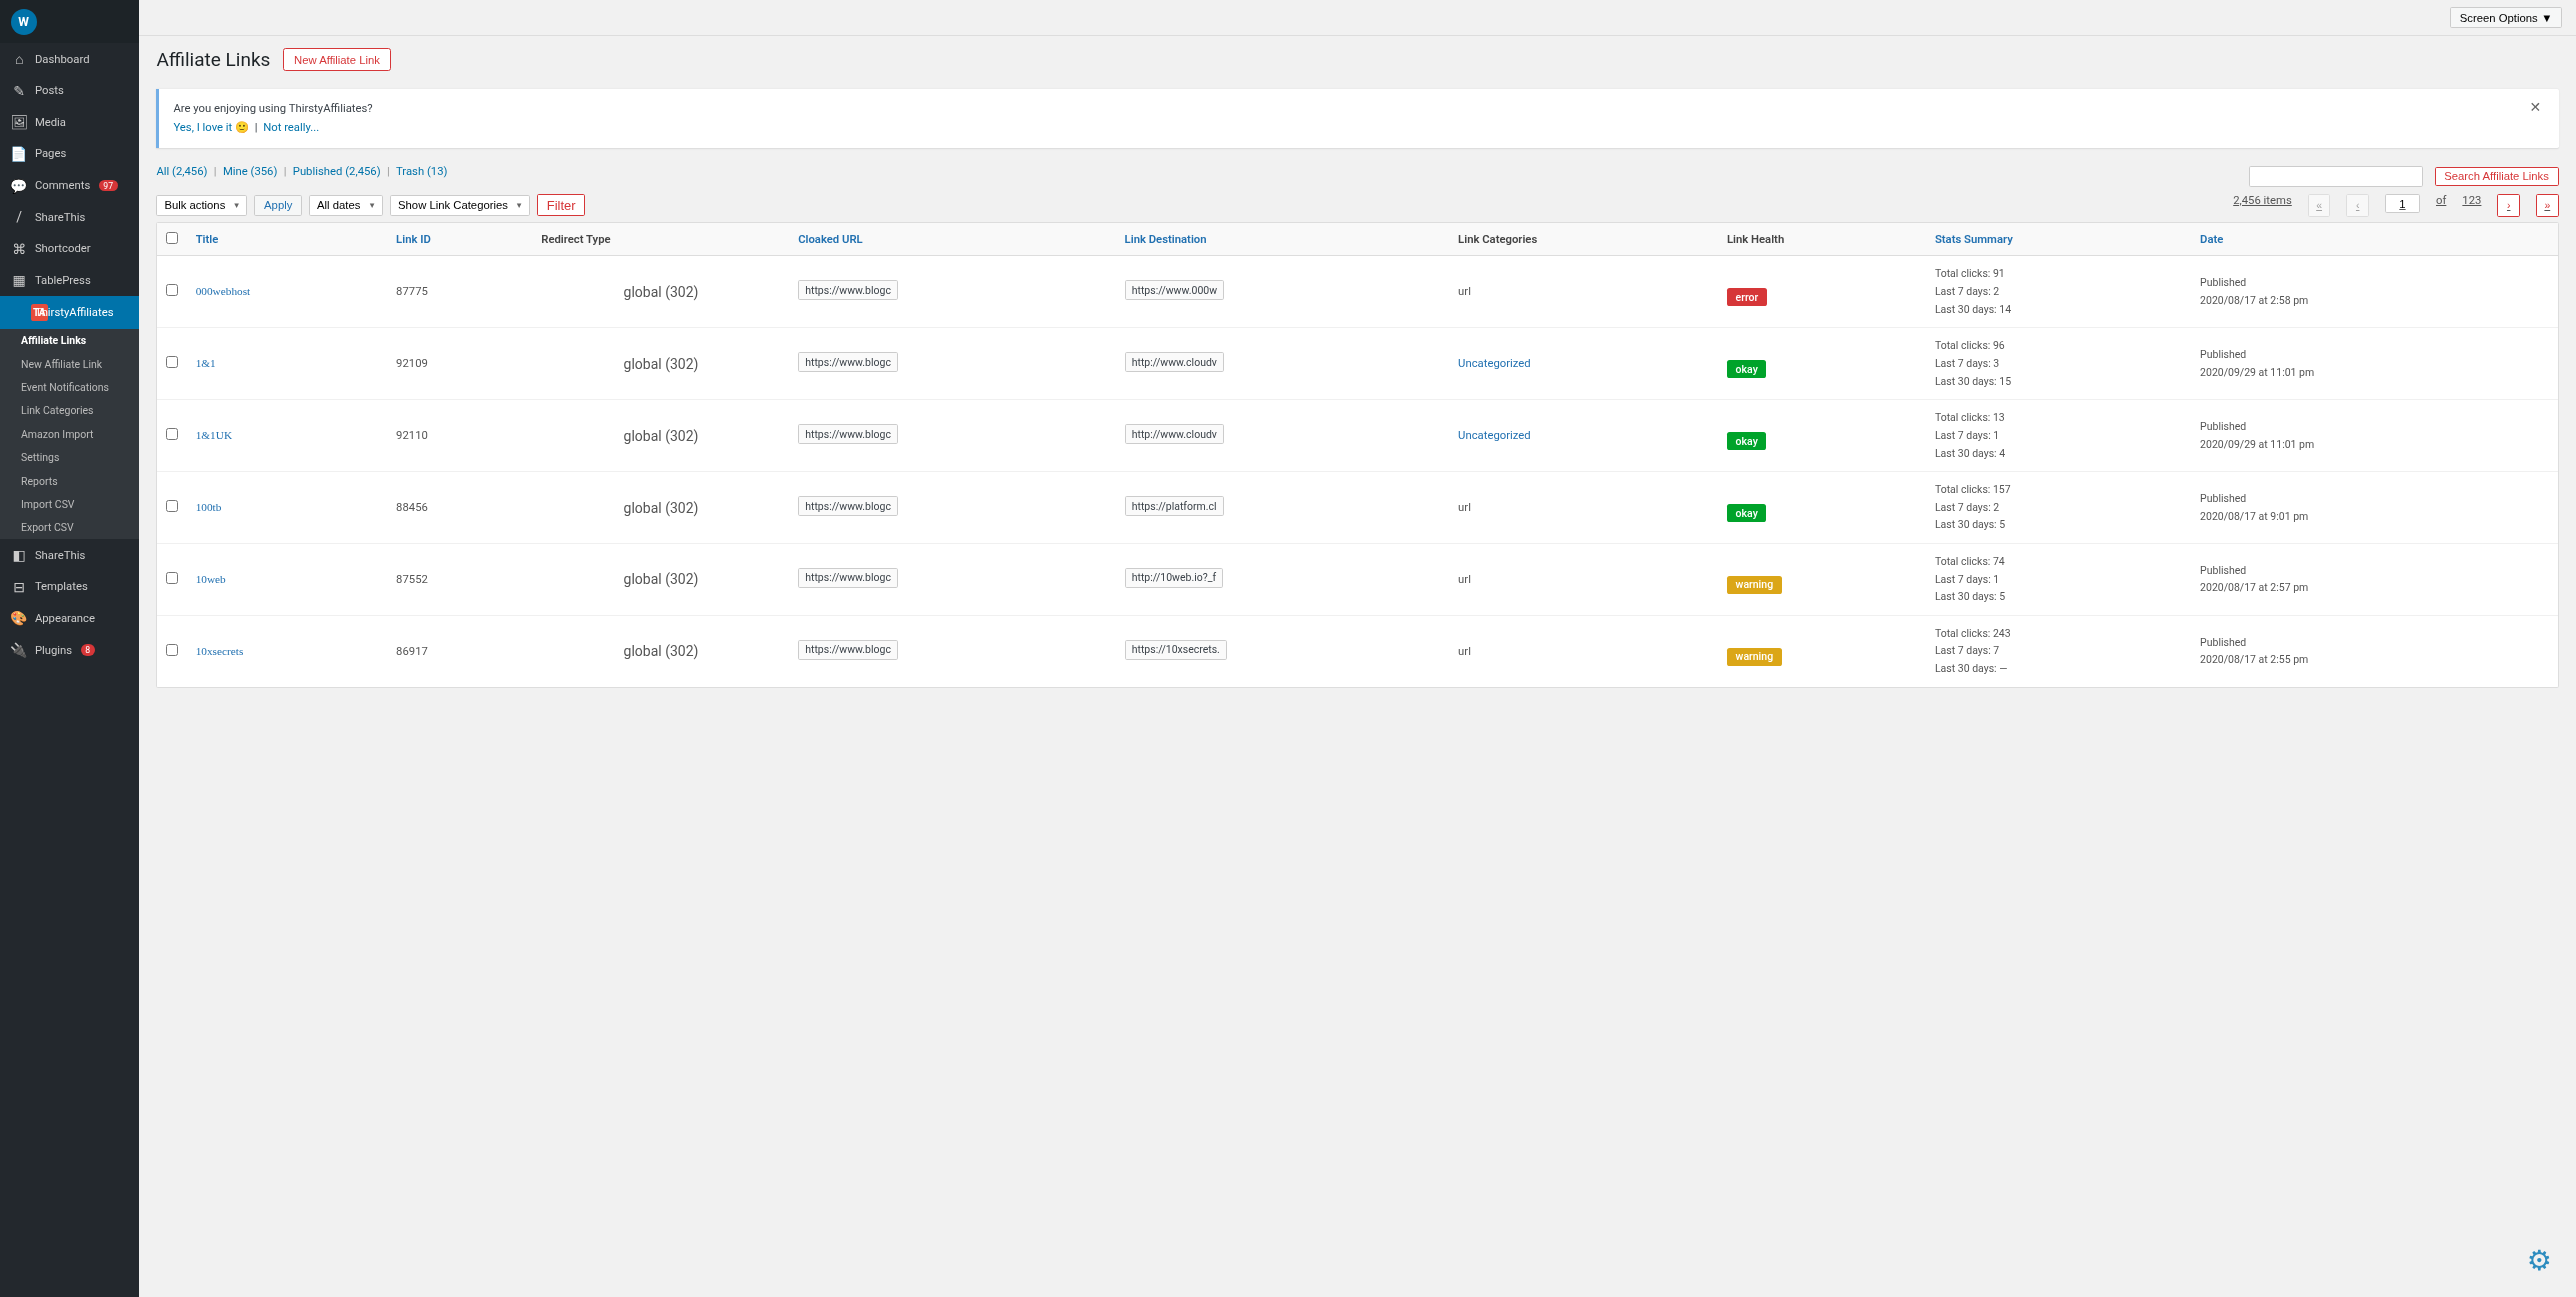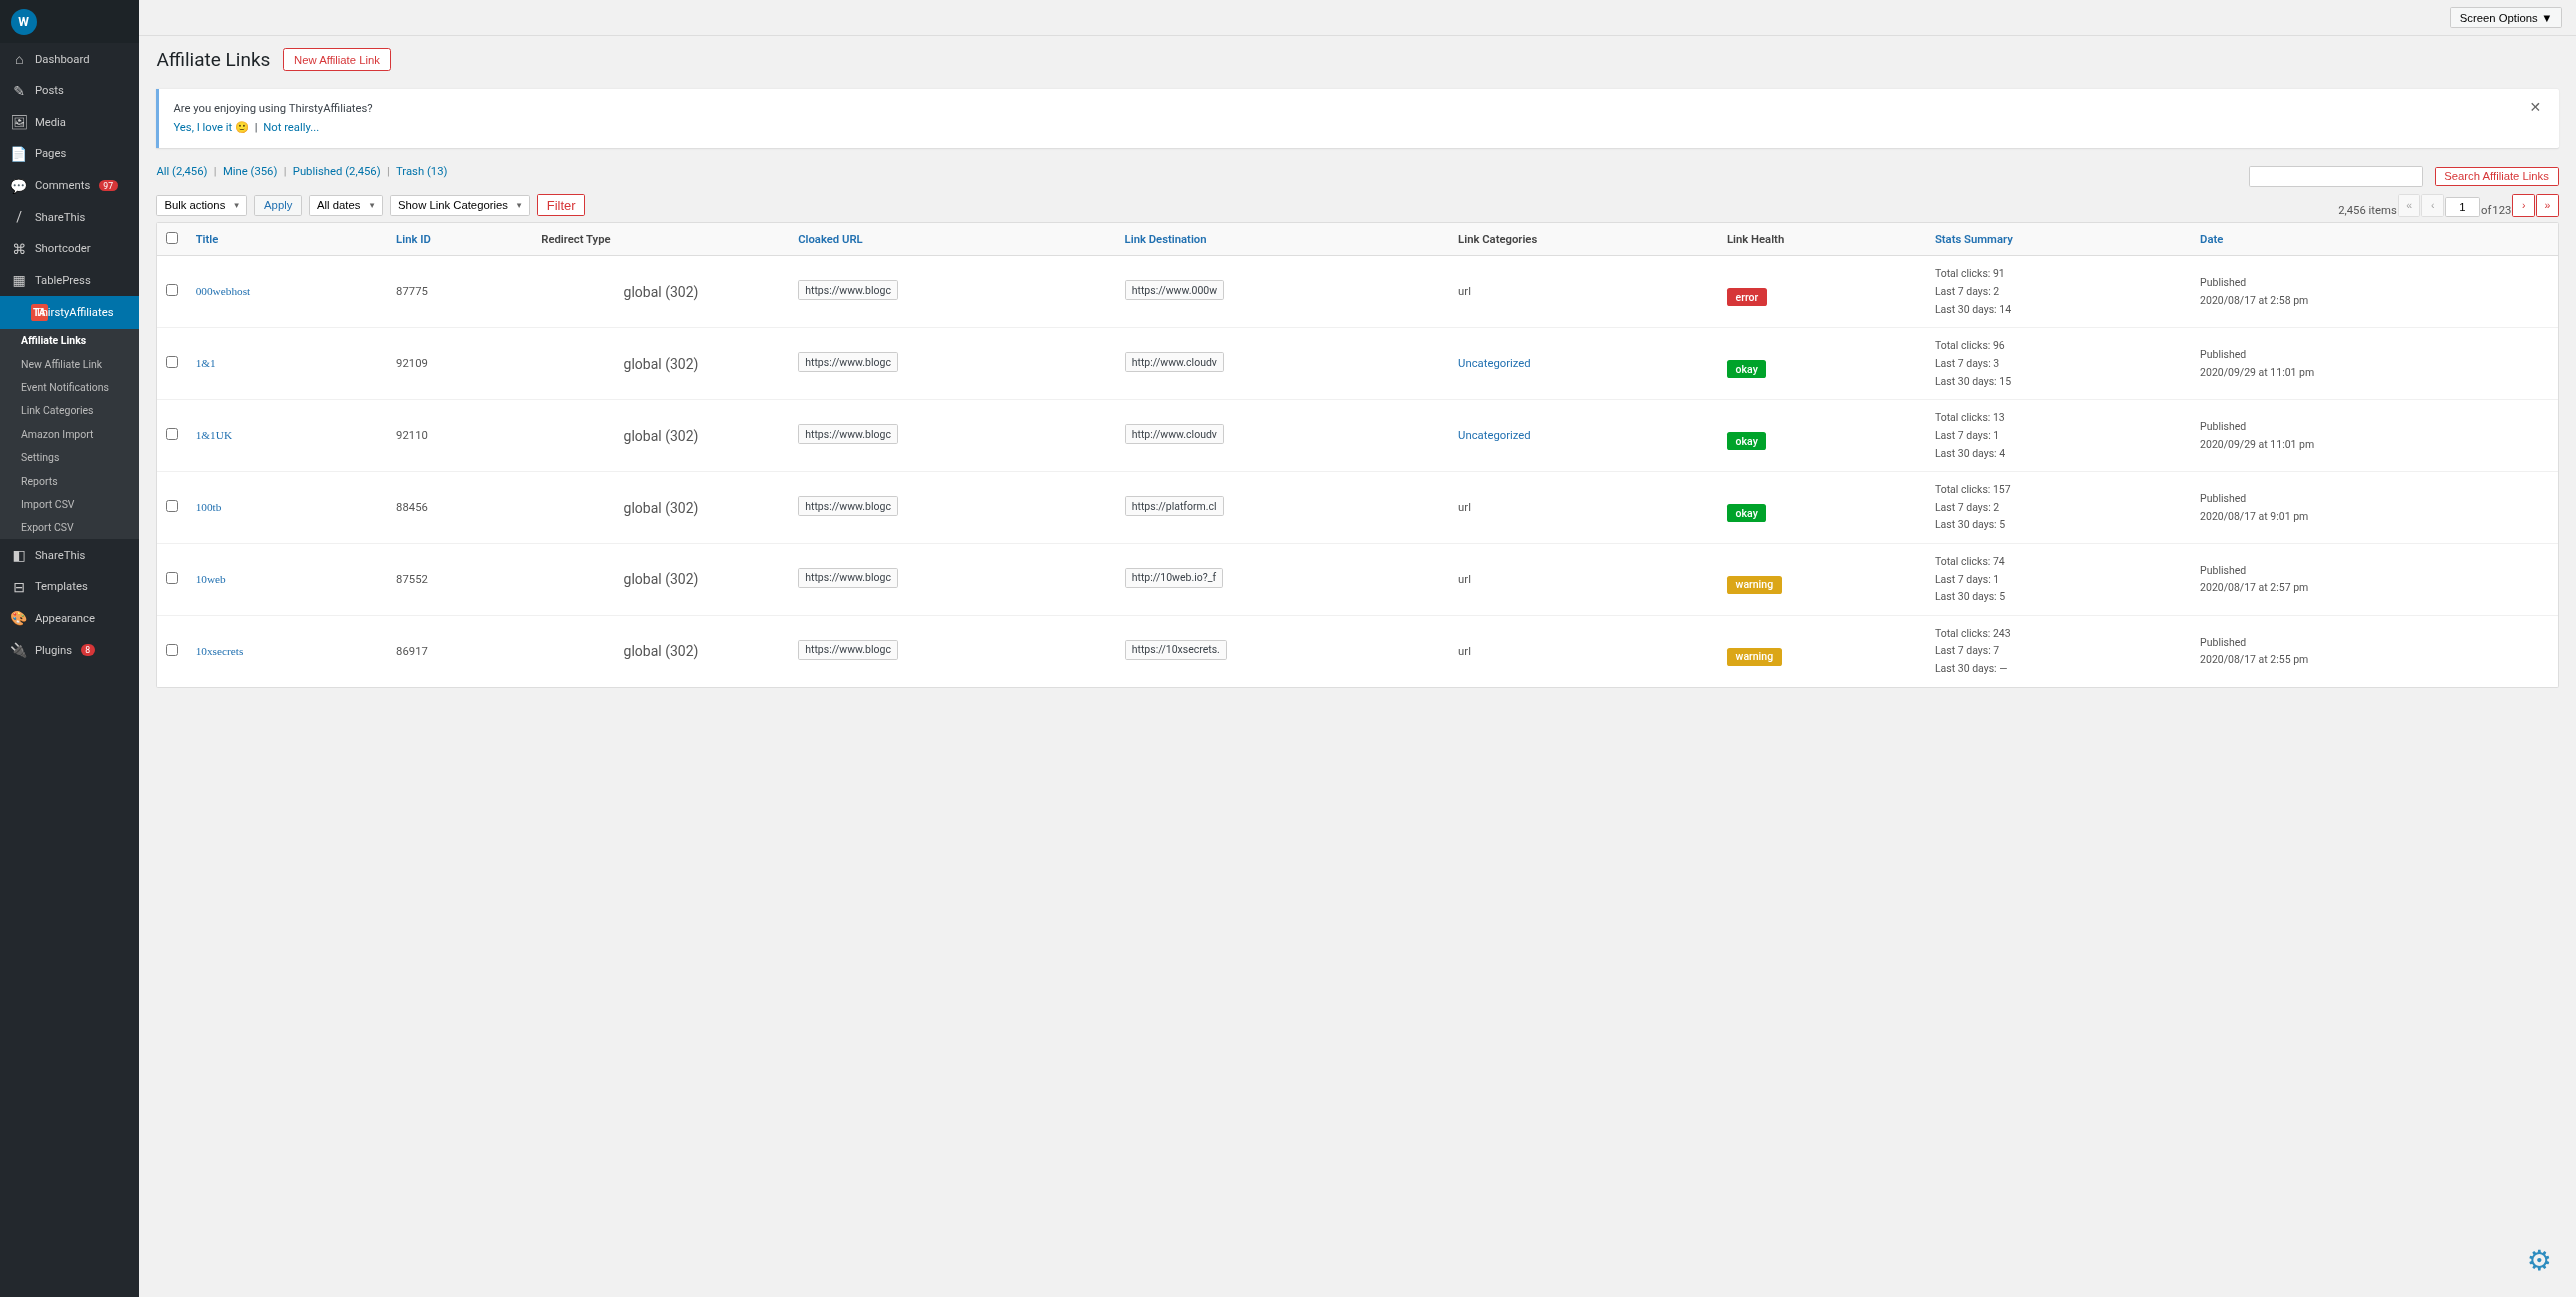--- a/index.html
+++ b/index.html
@@ -177,24 +177,25 @@
       color: #d63638;
       background: white;
       padding: 2.6px 8.7px;
       font-size: 13px;
       cursor: pointer;
       border-radius: 1.7px;
     }
     .pagination-right {
       margin-left: auto;
       display: flex;
-      align-items: flex-end;
-      gap: 1px;
+      align-items: flex-start;
+      gap: 16px;
       font-size: 11.3px;
       color: #555;
+      text-decoration: underline;
     }
     .pagination-btn {
       border: 0.9px solid #ccc;
       background: white;
       width: 22.6px; height: 22.6px;
       display: flex; align-items: center; justify-content: center;
       cursor: pointer;
       border-radius: 1.7px;
       font-size: 10.5px;
       color: #555;

